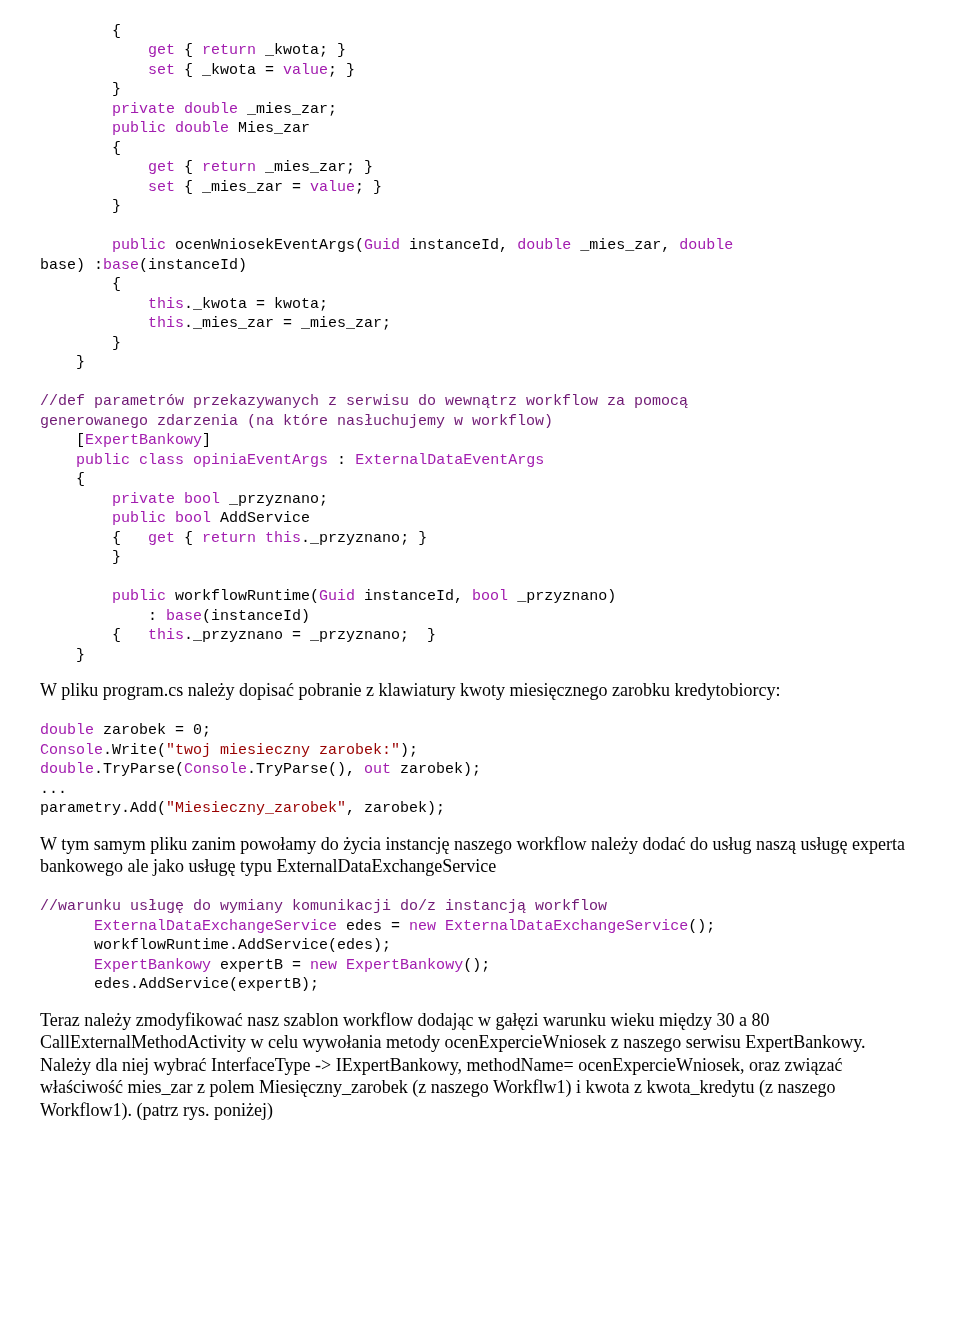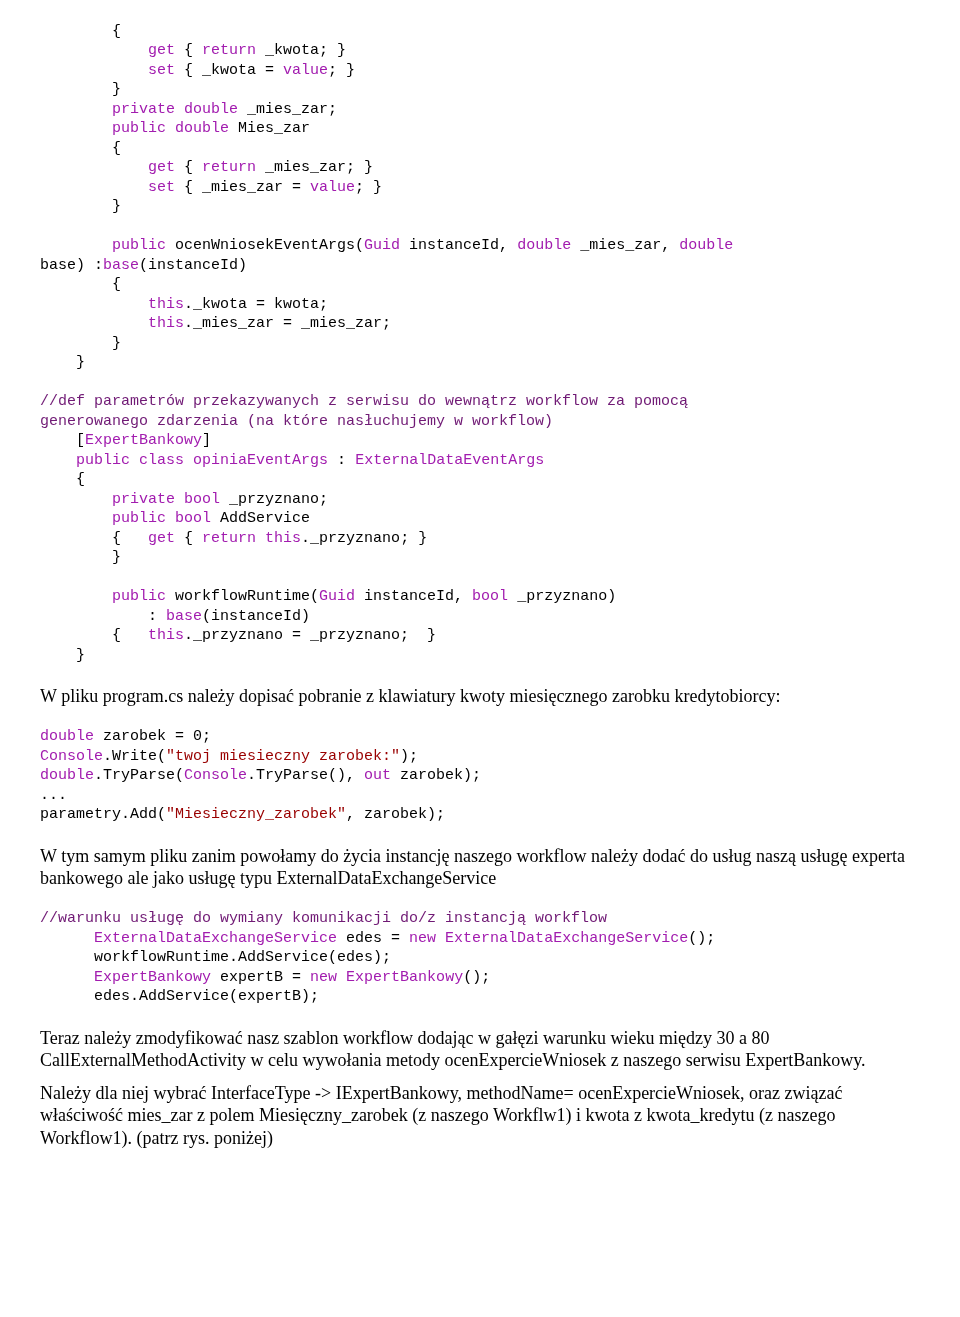--- a/index.html
+++ b/index.html
@@ -18,21 +18,21 @@
     white-space: pre;
     line-height: 1.3;
   }
   .kw { color: #a21caf; }
   .tp { color: #a21caf; }
   .str { color: #990000; }
   .cmt { color: #701a75; }
   .prose {
     font-family: "Times New Roman", serif;
     font-size: 18px;
-    margin-top: 20px;
+    margin-top: 14px;
     margin-bottom: 0;
     line-height: 1.25;
   }
 </style>
 </head>
 <body>
 
 <div class="code">
 <span>        {</span>
 <span>            </span><span class="kw">get</span><span> { </span><span class="kw">return</span><span> _kwota; }</span>
@@ -83,13 +83,13 @@
 
 <div class="code">
 <span class="cmt">//warunku usługę do wymiany komunikacji do/z instancją workflow</span>
 <span>      </span><span class="tp">ExternalDataExchangeService</span><span> edes = </span><span class="kw">new</span><span> </span><span class="tp">ExternalDataExchangeService</span><span>();</span>
 <span>      workflowRuntime.AddService(edes);</span>
 <span>      </span><span class="tp">ExpertBankowy</span><span> expertB = </span><span class="kw">new</span><span> </span><span class="tp">ExpertBankowy</span><span>();</span>
 <span>      edes.AddService(expertB);</span>
 </div>
 
 <p class="prose">Teraz należy zmodyfikować nasz szablon workflow dodając w gałęzi warunku wieku między 30 a 80 CallExternalMethodActivity w celu wywołania metody ocenExpercieWniosek z naszego serwisu ExpertBankowy.</p>
-<p class="prose" style="margin-top:10px">Należy dla niej wybrać InterfaceType -&gt; IExpertBankowy, methodName= ocenExpercieWniosek, oraz związać właściwość mies_zar z polem Miesięczny_zarobek (z naszego Workflw1) i kwota z kwota_kredytu (z naszego Workflow1). (patrz rys. poniżej)</p>
+<p class="prose" style="margin-top:0">Należy dla niej wybrać InterfaceType -&gt; IExpertBankowy, methodName= ocenExpercieWniosek, oraz związać właściwość mies_zar z polem Miesięczny_zarobek (z naszego Workflw1) i kwota z kwota_kredytu (z naszego Workflow1). (patrz rys. poniżej)</p>
 
 </body></html>

